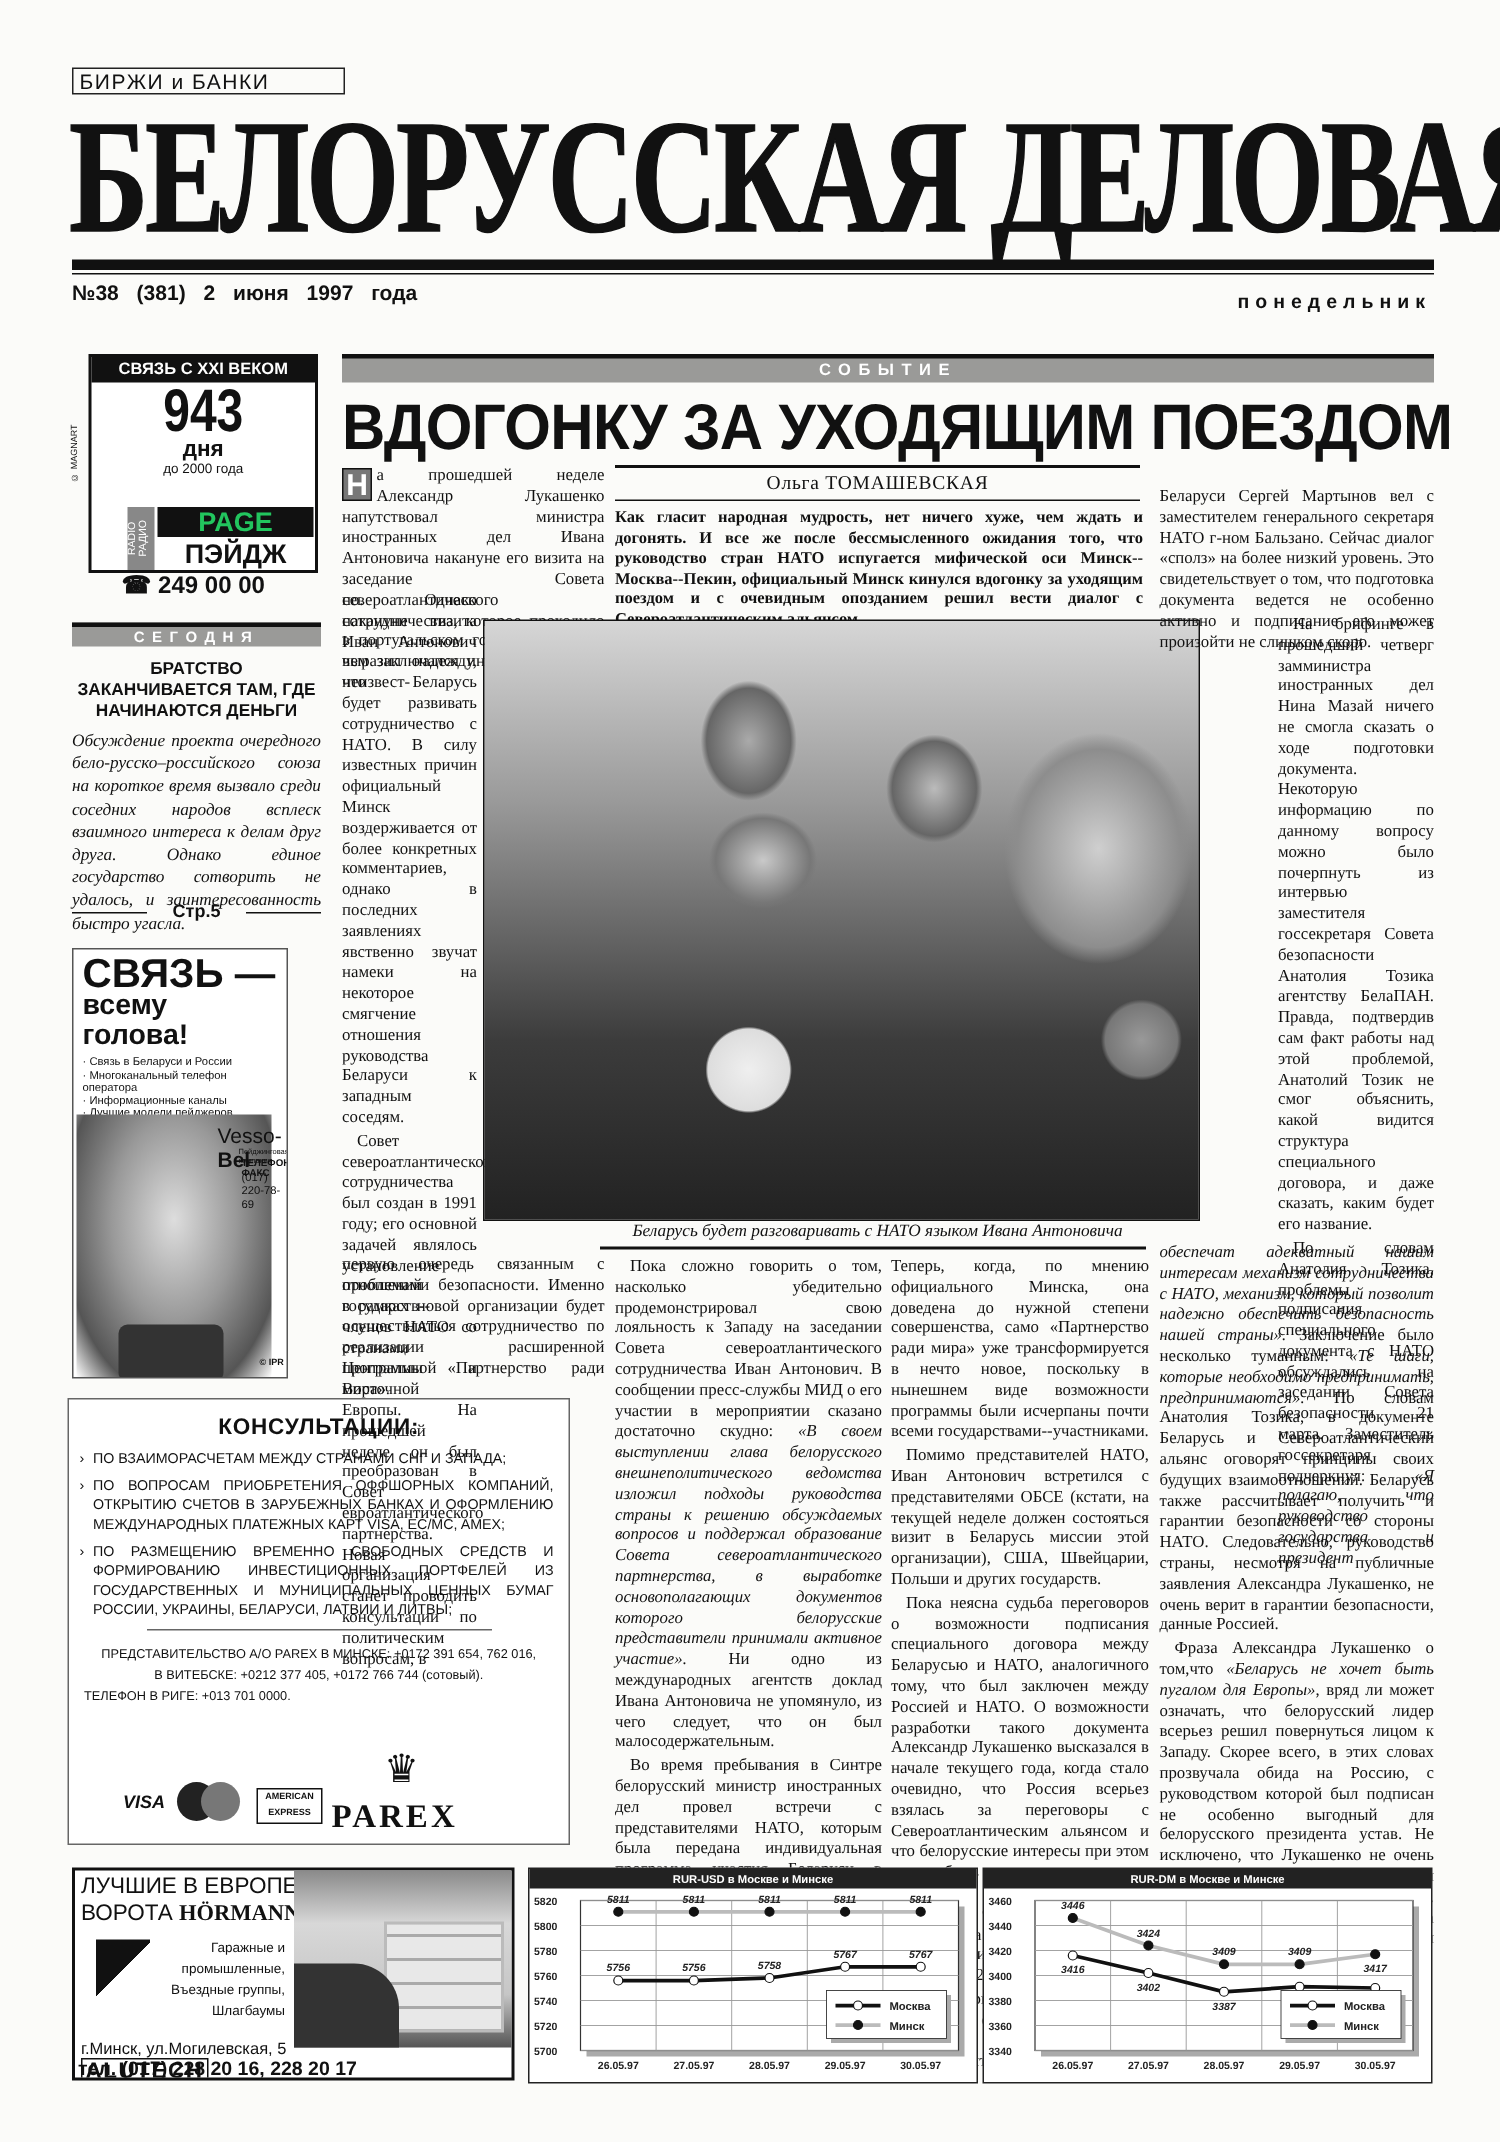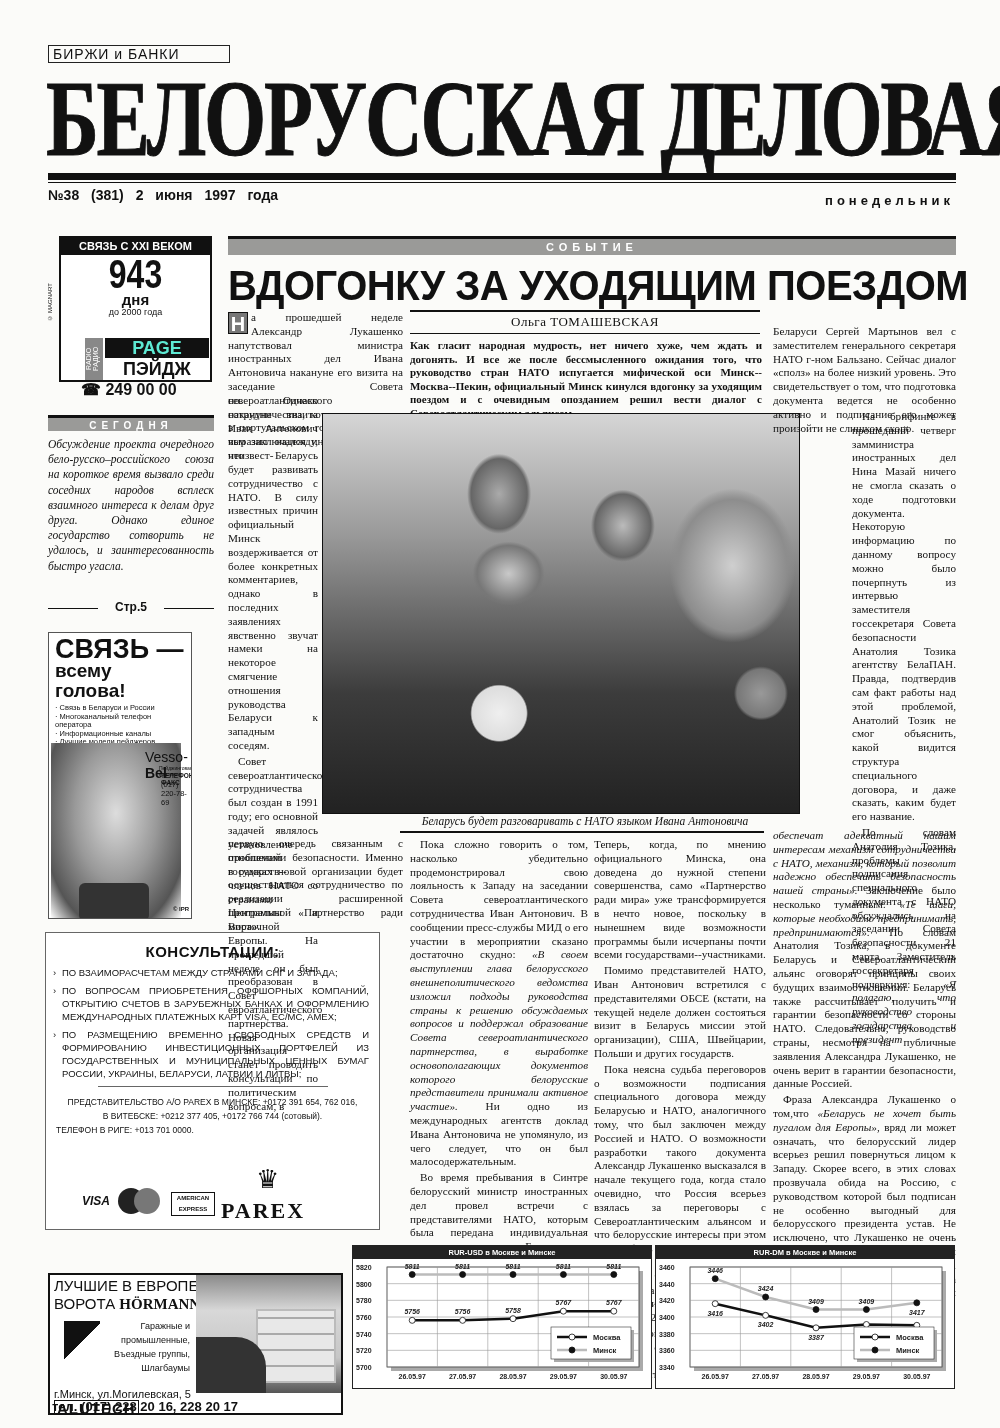--- a/index.html
+++ b/index.html
@@ -15,21 +15,21 @@
   .issue { left: 48px; top: 187px; font-family: "Liberation Sans", sans-serif; font-weight: bold; font-size: 14px; word-spacing: 8px; }
   .weekday { right: 46px; top: 193px; font-family: "Liberation Sans", sans-serif; font-weight: bold; font-size: 13px; letter-spacing: 4px; }
 
   
   .promo { left: 59px; top: 236px; width: 153px; height: 146px; border: 2px solid #111; background: #fff; }
   .promo-head { height: 17px; background: #111; color: #fff; font-family: "Liberation Sans", sans-serif; font-size: 11px; text-align: center; line-height: 17px; font-weight: bold; }
   .promo-num { text-align: center; font-family: "Liberation Sans", sans-serif; font-weight: bold; font-size: 40px; line-height: 38px; transform: scaleX(0.8); }
   .promo-days { text-align: center; font-family: "Liberation Sans", sans-serif; font-weight: bold; font-size: 15px; line-height: 13px; }
   .promo-sub { text-align: center; font-family: "Liberation Sans", sans-serif; font-size: 9px; line-height: 12px; }
   .promo-radio { position: absolute; left: 24px; top: 100px; width: 18px; height: 42px; background: #888; color: #fff; font-size: 7px; writing-mode: vertical-rl; transform: rotate(180deg); text-align: center; font-family: "Liberation Sans", sans-serif; }
-  .promo-page { position: absolute; left: 44px; top: 100px; width: 104px; height: 20px; background: #111; color: #5eead4; font-family: "Liberation Sans", sans-serif; font-weight: bold; font-size: 18px; text-align: center; line-height: 20px; }
+  .promo-page { position: absolute; left: 44px; top: 100px; width: 104px; height: 20px; background: #111; color: #22c55e; font-family: "Liberation Sans", sans-serif; font-weight: bold; font-size: 18px; text-align: center; line-height: 20px; }
   .promo-pager { position: absolute; left: 44px; top: 121px; width: 104px; height: 20px; font-family: "Liberation Sans", sans-serif; font-weight: bold; font-size: 18px; text-align: center; line-height: 20px; }
   .promo-phone { position: absolute; left: 20px; top: 142px; font-family: "Liberation Sans", sans-serif; font-weight: bold; font-size: 16px; }
   .promo-credit { position: absolute; left: -14px; top: 45px; font-size: 6px; font-family: "Liberation Sans", sans-serif; writing-mode: vertical-rl; transform: rotate(180deg); }
 
   .section-bar { height: 16px; background: #9a9a98; color: #fff; font-family: "Liberation Sans", sans-serif; font-weight: bold; font-size: 10px; letter-spacing: 5px; text-align: center; line-height: 16px; border-top: 3px solid #111; }
   .today { left: 48px; top: 415px; width: 166px; }
   .today-title { font-family: "Liberation Sans", sans-serif; font-weight: bold; font-size: 11.5px; text-align: center; line-height: 14px; margin-top: 8px; }
   .today-text { font-style: italic; font-size: 11.5px; line-height: 15.2px; text-align: justify; margin-top: 6px; }
   .page-ref { left: 48px; top: 600px; width: 166px; font-family: "Liberation Sans", sans-serif; font-weight: bold; font-size: 12px; text-align: center; }
   .page-ref::before, .page-ref::after { content: ""; position: absolute; top: 8px; width: 50px; height: 1px; background: #111; }
@@ -59,21 +59,21 @@
   .parex-c { font-family: "Liberation Sans", sans-serif; font-size: 8.5px; line-height: 14px; }
   .parex-logos { position: absolute; left: 30px; top: 255px; width: 300px; height: 34px; }
   .visa { position: absolute; left: 6px; top: 6px; font-family: "Liberation Sans", sans-serif; font-weight: bold; font-style: italic; font-size: 12px; }
   .mc { position: absolute; left: 42px; top: 0; width: 44px; height: 28px; }
   .mc span { position: absolute; width: 26px; height: 26px; border-radius: 50%; background: #222; }
   .mc span + span { left: 16px; background: #777; }
   .amex { position: absolute; left: 95px; top: 4px; width: 44px; height: 24px; border: 1px solid #111; font-family: "Liberation Sans", sans-serif; font-size: 6px; text-align: center; line-height: 11px; font-weight: bold; }
   .parex-word { position: absolute; left: 145px; top: 10px; font-family: "Liberation Serif", serif; font-weight: bold; font-size: 22px; letter-spacing: 2px; }
   .crown { position: absolute; left: 180px; top: -24px; font-size: 26px; }
 
-  .alutech { left: 48px; top: 1273px; width: 295px; height: 142px; border: 2px solid #111; background: #fff; overflow: hidden; }
+  .alutech { left: 48px; top: 1245px; width: 295px; height: 142px; border: 2px solid #111; background: #fff; overflow: hidden; }
   .alu-h { position: absolute; left: 4px; top: 2px; font-family: "Liberation Sans", sans-serif; font-size: 15px; line-height: 18px; }
   .alu-h b { font-family: "Liberation Serif", serif; font-weight: bold; }
   .alu-list { position: absolute; left: 60px; top: 44px; width: 80px; text-align: right; font-family: "Liberation Sans", sans-serif; font-size: 9px; line-height: 14px; }
   .alu-logo { position: absolute; left: 14px; top: 46px; width: 36px; height: 40px; background: linear-gradient(135deg, #111 50%, #fff 50%); }
   .alu-name { position: absolute; left: 4px; top: 93px; font-family: "Liberation Sans", sans-serif; font-weight: bold; font-size: 15px; letter-spacing: 1px; border: 1px solid #111; padding: 0 2px; line-height: 16px; margin-top: 32px; }
   .alu-addr { position: absolute; left: 4px; top: 113px; font-family: "Liberation Sans", sans-serif; font-size: 11px; }
   .alu-tel { position: absolute; left: 2px; top: 124px; font-family: "Liberation Sans", sans-serif; font-weight: bold; font-size: 13px; white-space: nowrap; }
   .alu-photo { position: absolute; left: 146px; top: 0; width: 147px; height: 118px; background: linear-gradient(180deg, #8a8a8a 0%, #d8d8d8 30%, #c6c6c6 70%, #555 100%); }
   .alu-door { position: absolute; left: 60px; top: 34px; width: 80px; height: 74px; background: repeating-linear-gradient(0deg, #e8e8e8 0 14px, #aaa 14px 16px); border: 2px solid #bbb; }
   .alu-car { position: absolute; left: 0; top: 62px; width: 70px; height: 56px; background: #333; border-radius: 0 30px 0 0; }
@@ -138,20 +138,21 @@
   <div class="promo-page">PAGE</div>
   <div class="promo-pager">ПЭЙДЖ</div>
   <div class="promo-phone">
     <span>☎</span>
     <span>249 00 00</span>
   </div>
 </div>
 
 <div class="abs today">
   <div class="section-bar">СЕГОДНЯ</div>
+  <div class="today-title">БРАТСТВО ЗАКАНЧИВАЕТСЯ ТАМ, ГДЕ НАЧИНАЮТСЯ ДЕНЬГИ</div>
   <div class="today-text">Обсуждение проекта очередного бело-русско–российского союза на короткое время вызвало среди соседних народов всплеск взаимного интереса к делам друг друга. Однако единое государство сотворить не удалось, и заинтересованность быстро угасла.</div>
 </div>
 <div class="abs page-ref">Стр.5</div>
 
 <div class="abs vesso">
   <div class="vesso-h1">СВЯЗЬ —</div>
   <div class="vesso-h2">всему голова!</div>
   <ul>
     <li>Связь в Беларуси и России</li>
     <li>Многоканальный телефон оператора</li>

